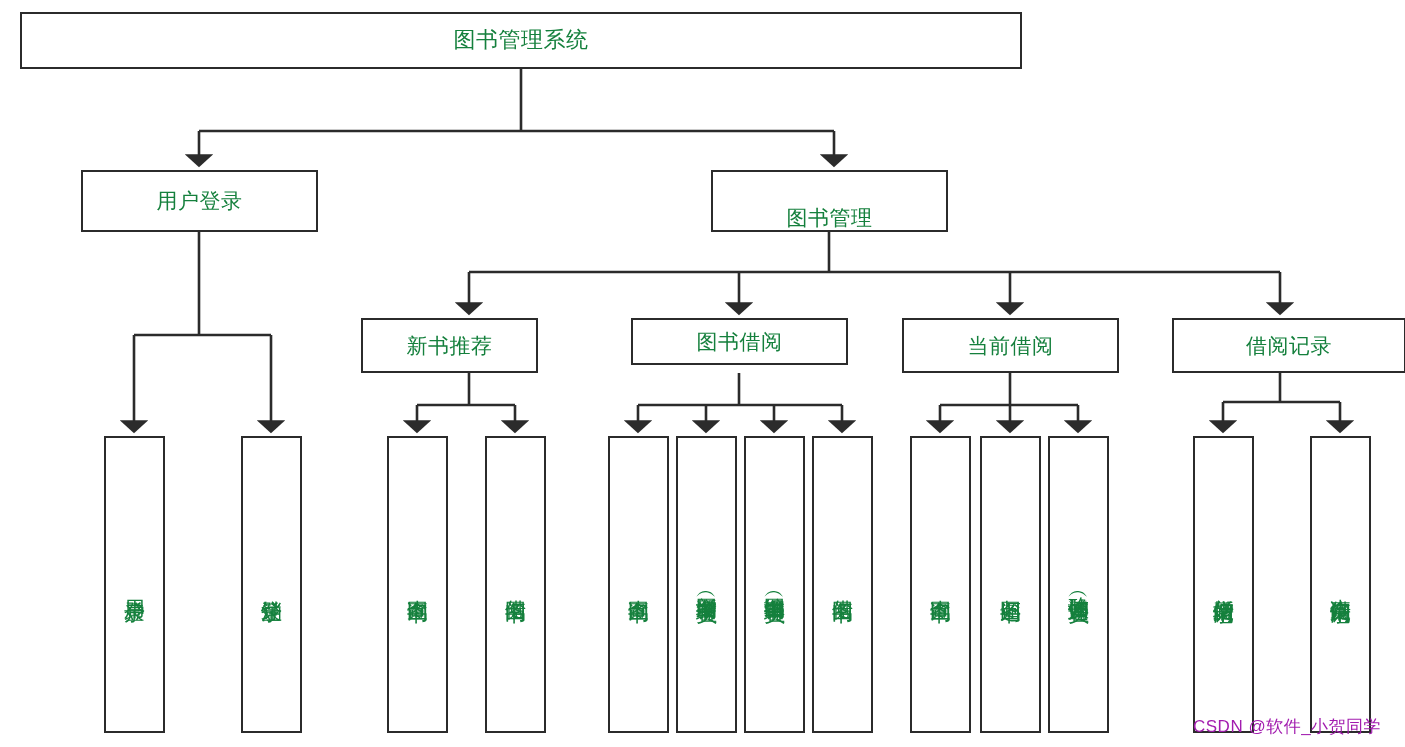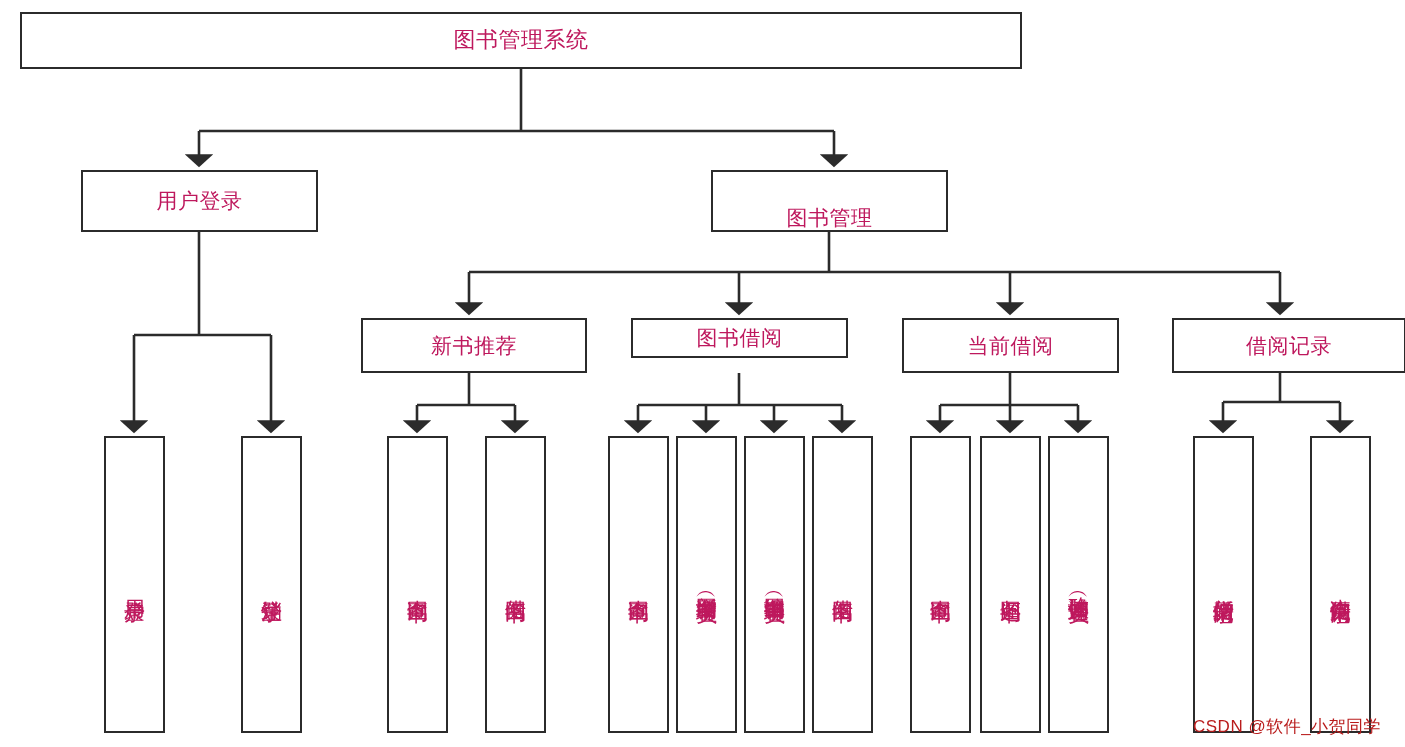--- a/index.html
+++ b/index.html
@@ -28,39 +28,39 @@
     position: absolute;
     box-sizing: border-box;
     background: #ffffff;
     border: 2px solid #2b2b2b;
     display: flex;
     align-items: center;
     justify-content: center;
     overflow: hidden;
   }
   .node-label {
-    color: #be185d;
+    color: #15803d;
     font-size: 21px;
     line-height: 1.12;
     letter-spacing: 0.5px;
     white-space: nowrap;
     text-align: center;
   }
   .node-box.vertical .node-label {
     writing-mode: vertical-rl;
     text-orientation: upright;
     line-height: 1.05;
     letter-spacing: 1px;
     font-size: 21px;
     max-height: 100%;
   }
   .node-box.root .node-label { font-size: 22px; }
   .watermark {
     position: absolute;
-    color: #b91c1c;
+    color: #a21caf;
     font-size: 17px;
     letter-spacing: 0.5px;
     white-space: nowrap;
     pointer-events: none;
   }
 </style>
 </head>
 <body>
 
 <div id="diagram-root">
@@ -119,24 +119,24 @@
     <span class="node-label">图书管理系统</span>
   </div>
 
   <div class="node-box" style="left:81px; top:170px; width:237px; height:62px;">
     <span class="node-label">用户登录</span>
   </div>
   <div class="node-box" style="left:711px; top:170px; width:237px; height:62px;align-items:flex-end;">
     <span class="node-label">图书管理</span>
   </div>
 
-  <div class="node-box" style="left:361px; top:318px; width:226px; height:55px;">
+  <div class="node-box" style="left:361px; top:318px; width:177px; height:55px;">
     <span class="node-label">新书推荐</span>
   </div>
-  <div class="node-box" style="left:631px; top:318px; width:217px; height:40px;">
+  <div class="node-box" style="left:631px; top:318px; width:217px; height:47px;">
     <span class="node-label">图书借阅</span>
   </div>
   <div class="node-box" style="left:902px; top:318px; width:217px; height:55px;">
     <span class="node-label">当前借阅</span>
   </div>
   <div class="node-box" style="left:1172px; top:318px; width:234px; height:55px;">
     <span class="node-label">借阅记录</span>
   </div>
 
   <div class="node-box vertical" style="left:104px; top:436px; width:61px; height:297px;">

